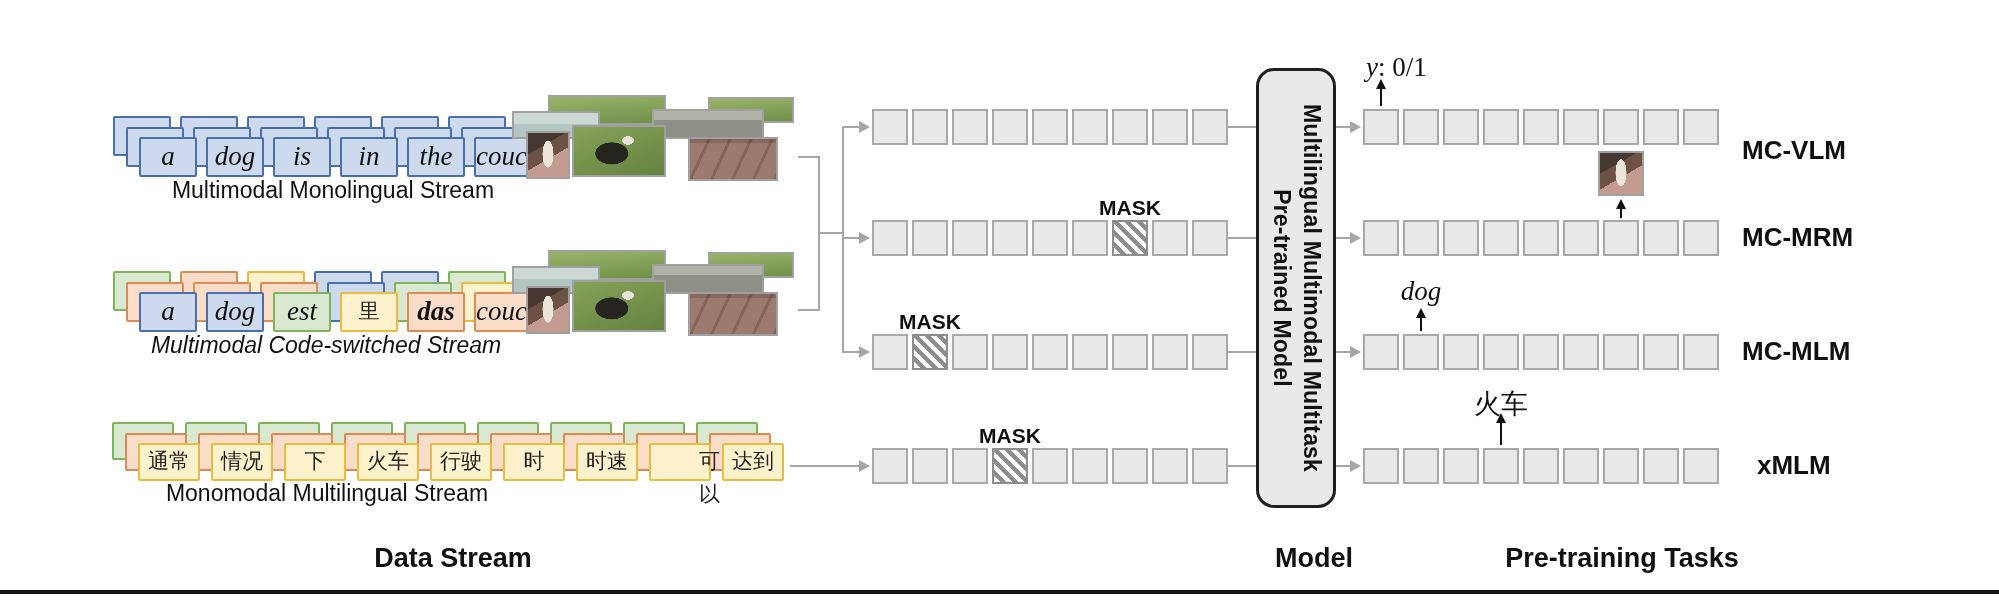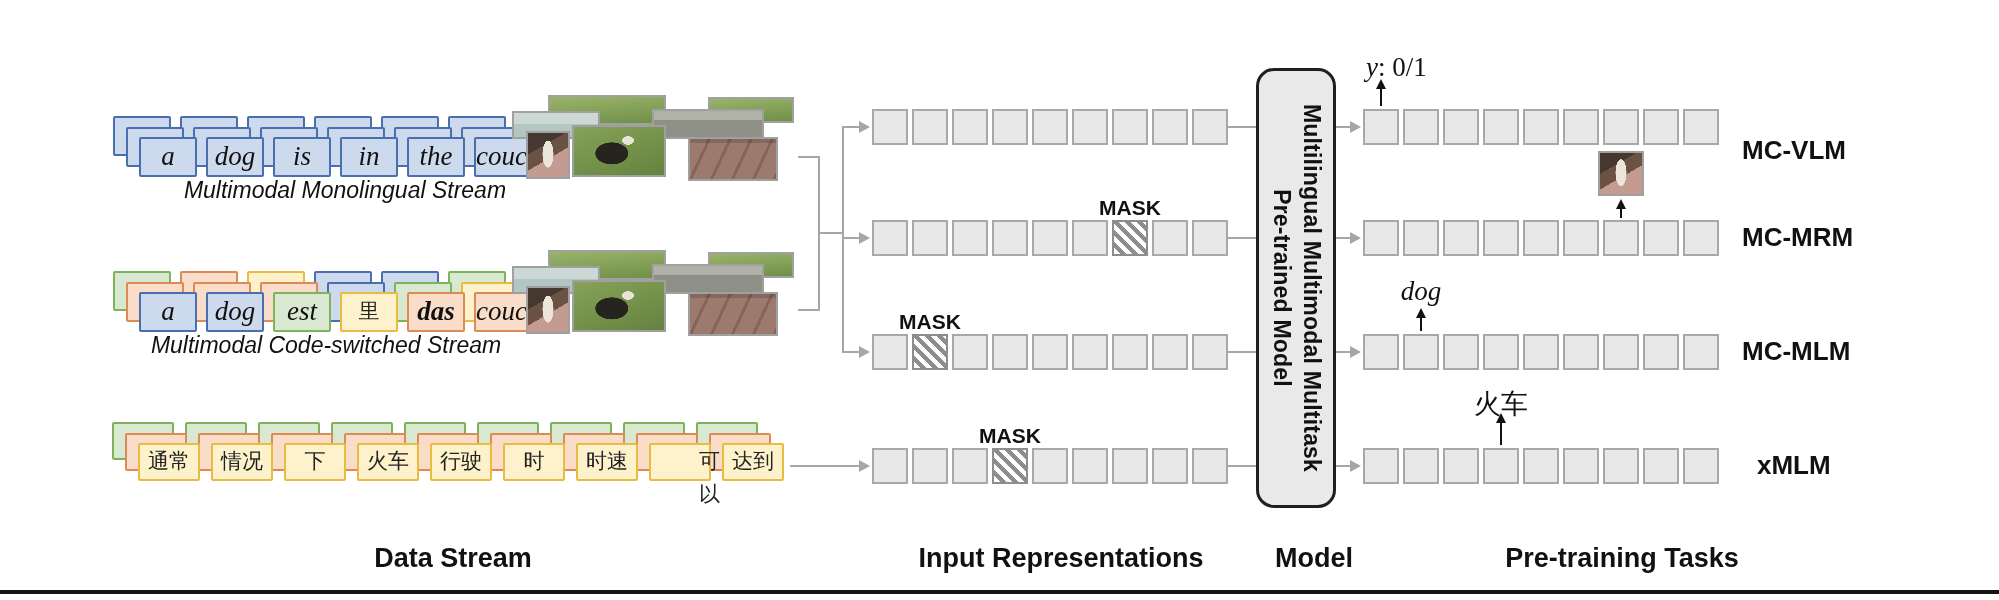--- a/index.html
+++ b/index.html
@@ -74,21 +74,21 @@
       <div class="card" style="left: 260px; top: 127px; width: 58px; height: 40px; background: rgb(205, 217, 236); border-color: rgb(74, 111, 174);"></div>
       <div class="card" style="left: 327px; top: 127px; width: 58px; height: 40px; background: rgb(205, 217, 236); border-color: rgb(74, 111, 174);"></div>
       <div class="card" style="left: 394px; top: 127px; width: 58px; height: 40px; background: rgb(205, 217, 236); border-color: rgb(74, 111, 174);"></div>
       <div class="card" style="left: 461px; top: 127px; width: 58px; height: 40px; background: rgb(205, 217, 236); border-color: rgb(74, 111, 174);"></div>
       <div class="card tok-latin" style="left: 139px; top: 137px; width: 58px; height: 40px; background: rgb(205, 217, 236); border-color: rgb(74, 111, 174); line-height: 35px;">a</div>
       <div class="card tok-latin" style="left: 206px; top: 137px; width: 58px; height: 40px; background: rgb(205, 217, 236); border-color: rgb(74, 111, 174); line-height: 35px;">dog</div>
       <div class="card tok-latin" style="left: 273px; top: 137px; width: 58px; height: 40px; background: rgb(205, 217, 236); border-color: rgb(74, 111, 174); line-height: 35px;">is</div>
       <div class="card tok-latin" style="left: 340px; top: 137px; width: 58px; height: 40px; background: rgb(205, 217, 236); border-color: rgb(74, 111, 174); line-height: 35px;">in</div>
       <div class="card tok-latin" style="left: 407px; top: 137px; width: 58px; height: 40px; background: rgb(205, 217, 236); border-color: rgb(74, 111, 174); line-height: 35px;">the</div>
       <div class="card tok-latin" style="left: 474px; top: 137px; width: 58px; height: 40px; background: rgb(205, 217, 236); border-color: rgb(74, 111, 174); line-height: 35px;">couch</div>
-      <div class="stream-label" style="left: 345px; top: 177px; font-style: italic;">Multimodal Monolingual Stream</div>
+      <div class="stream-label" style="left: 333px; top: 177px;">Multimodal Monolingual Stream</div>
       <div class="ph ph-grass" style="left: 548px; top: 95px; width: 118px; height: 30px;"></div>
       <div class="ph ph-grass" style="left: 708px; top: 97px; width: 86px; height: 26px;"></div>
       <div class="ph ph-sky" style="left: 512px; top: 111px; width: 88px; height: 28px;"></div>
       <div class="ph ph-road" style="left: 652px; top: 109px; width: 112px; height: 30px;"></div>
       <div class="ph ph-dogleg" style="left: 526px; top: 131px; width: 44px; height: 48px;"></div>
       <div class="ph ph-dogface" style="left: 572px; top: 125px; width: 94px; height: 52px;"></div>
       <div class="ph ph-couch" style="left: 688px; top: 137px; width: 90px; height: 44px;"></div>
       <div class="card" style="left: 113px; top: 271px; width: 58px; height: 40px; background: rgb(217, 232, 208); border-color: rgb(127, 179, 91);"></div>
       <div class="card" style="left: 180px; top: 271px; width: 58px; height: 40px; background: rgb(249, 221, 201); border-color: rgb(221, 139, 85);"></div>
       <div class="card" style="left: 247px; top: 271px; width: 58px; height: 40px; background: rgb(253, 242, 203); border-color: rgb(233, 187, 65);"></div>
@@ -135,20 +135,21 @@
       <div class="card" style="left: 709px; top: 433px; width: 62px; height: 38px; background: rgb(249, 221, 201); border-color: rgb(221, 139, 85);"></div>
       <div class="card tok-cjk" style="left: 138px; top: 443px; width: 62px; height: 38px; background: rgb(253, 242, 203); border-color: rgb(233, 187, 65); line-height: 33px;">通常</div>
       <div class="card tok-cjk" style="left: 211px; top: 443px; width: 62px; height: 38px; background: rgb(253, 242, 203); border-color: rgb(233, 187, 65); line-height: 33px;">情况</div>
       <div class="card tok-cjk" style="left: 284px; top: 443px; width: 62px; height: 38px; background: rgb(253, 242, 203); border-color: rgb(233, 187, 65); line-height: 33px;">下</div>
       <div class="card tok-cjk" style="left: 357px; top: 443px; width: 62px; height: 38px; background: rgb(253, 242, 203); border-color: rgb(233, 187, 65); line-height: 33px;">火车</div>
       <div class="card tok-cjk" style="left: 430px; top: 443px; width: 62px; height: 38px; background: rgb(253, 242, 203); border-color: rgb(233, 187, 65); line-height: 33px;">行驶</div>
       <div class="card tok-cjk" style="left: 503px; top: 443px; width: 62px; height: 38px; background: rgb(253, 242, 203); border-color: rgb(233, 187, 65); line-height: 33px;">时</div>
       <div class="card tok-cjk" style="left: 576px; top: 443px; width: 62px; height: 38px; background: rgb(253, 242, 203); border-color: rgb(233, 187, 65); line-height: 33px;">时速</div>
       <div class="card tok-cjk" style="left: 649px; top: 443px; width: 62px; height: 38px; background: rgb(253, 242, 203); border-color: rgb(233, 187, 65); line-height: 33px; padding-left: 48px;">可以</div>
       <div class="card tok-cjk" style="left: 722px; top: 443px; width: 62px; height: 38px; background: rgb(253, 242, 203); border-color: rgb(233, 187, 65); line-height: 33px;">达到</div>
+      <div class="stream-label" style="left: 327px; top: 480px;">Monomodal Multilingual Stream</div>
       <div class="ln" style="left: 798px; top: 156px; width: 20px; height: 2px;"></div>
       <div class="ln" style="left: 798px; top: 309px; width: 20px; height: 2px;"></div>
       <div class="ln" style="left: 818px; top: 156px; width: 2px; height: 155px;"></div>
       <div class="ln" style="left: 818px; top: 232px; width: 26px; height: 2px;"></div>
       <div class="ln" style="left: 842px; top: 126px; width: 2px; height: 227px;"></div>
       <div class="ln" style="left: 842px; top: 126px; width: 18px; height: 2px;"></div>
       <div class="ah-r" style="left: 859px; top: 121px;"></div>
       <div class="ln" style="left: 842px; top: 237px; width: 18px; height: 2px;"></div>
       <div class="ah-r" style="left: 859px; top: 232px;"></div>
       <div class="ln" style="left: 842px; top: 351px; width: 18px; height: 2px;"></div>
@@ -261,18 +262,17 @@
     </div>
 
   <div class="model-box">
     <div class="model-text">
       <div class="mline" id="mline1"><span class="seg-b">M</span><span class="seg-n">ultilingual </span><span class="seg-b">M</span><span class="seg-n">ultimodal </span><span class="seg-b">M</span><span class="seg-n">ultitask</span></div>
       <div class="mline" id="mline2"><span class="seg-b">P</span><span class="seg-n">re-trained Model</span></div>
     </div>
   </div>
 
   <div class="sec-label" style="left:453px">Data Stream</div>
-  <div class="sec-label" style="left:1061px">Input Representations</div>
   <div class="sec-label" style="left:1314px">Model</div>
   <div class="sec-label" style="left:1622px">Pre-training Tasks</div>
 
   <div class="bottom-rule"></div>
 </div>
 
 </body></html>

